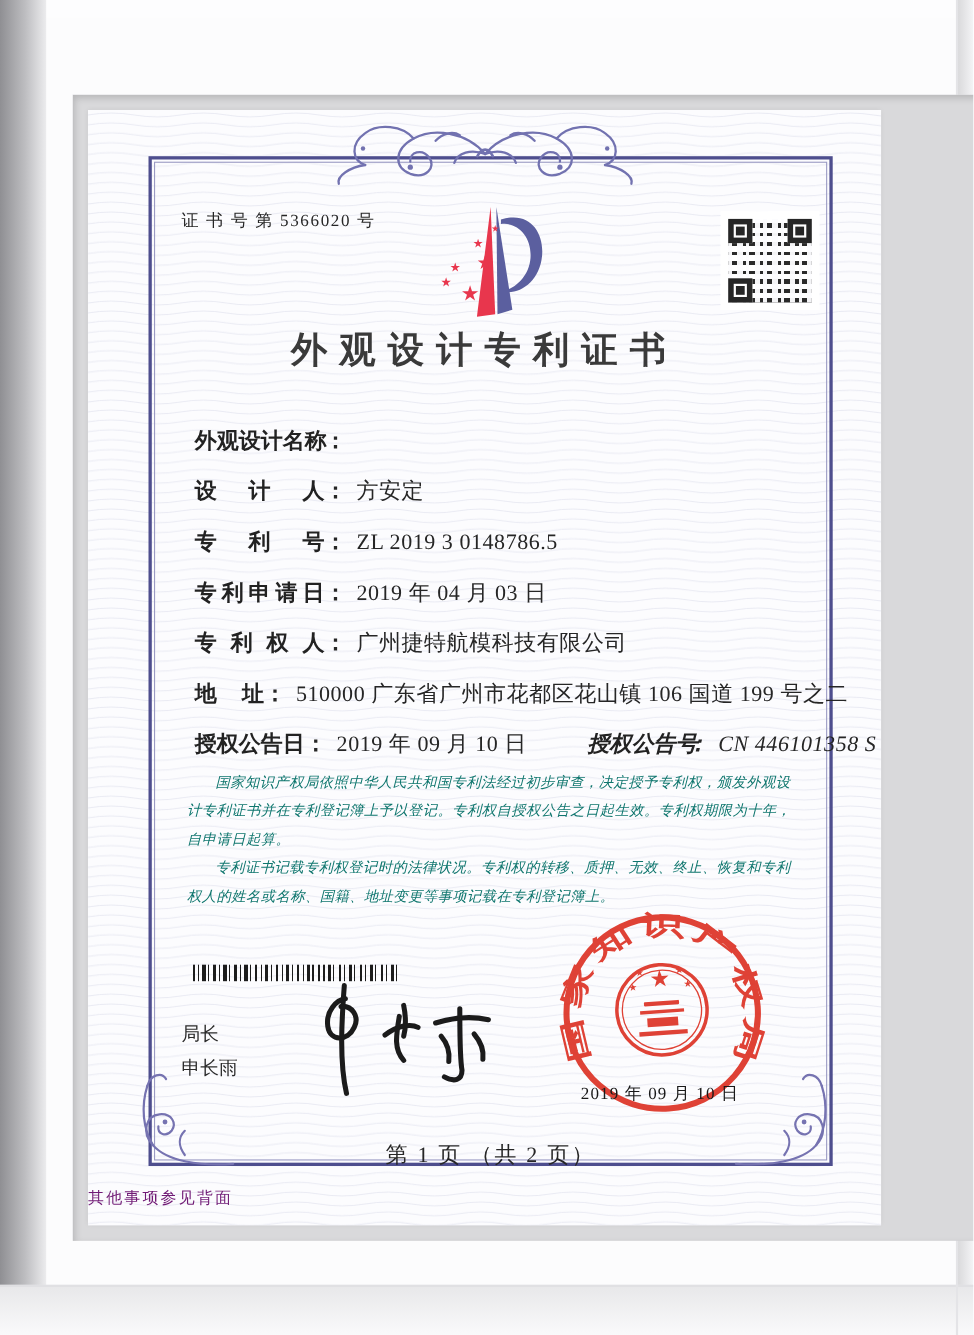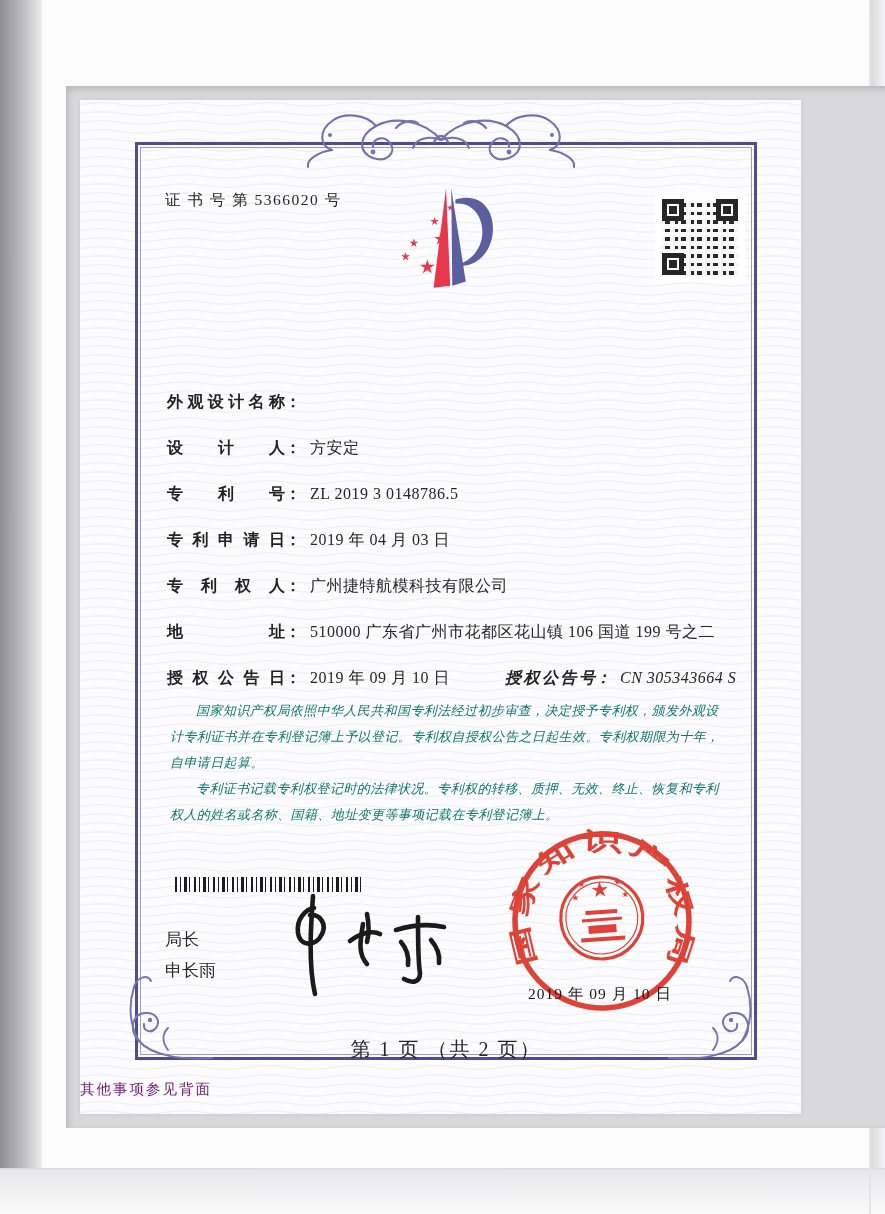--- a/index.html
+++ b/index.html
@@ -35,21 +35,21 @@
   .qr-grid{position:absolute;left:7px;top:7px;width:76px;height:76px;
      background:
        repeating-linear-gradient(90deg,rgba(252,252,254,.96) 0 3px,transparent 3px 8px,rgba(252,252,254,.96) 8px 13px,transparent 13px 16px),
        repeating-linear-gradient(0deg,#2a2a2a 0 4px,transparent 4px 9px,#2a2a2a 9px 12px,transparent 12px 17px);}
   .finder{position:absolute;width:12px;height:12px;border:5px solid #262626;background:#fff;}
   .finder span{position:absolute;left:2px;top:2px;width:8px;height:8px;background:#262626;}
   .f-tl{left:7px;top:7px}.f-tr{right:7px;top:7px}.f-bl{left:7px;bottom:7px}
   .logo{position:absolute;left:313px;top:84px;}
   .cert-title{position:absolute;left:0;top:196px;width:100%;text-align:center;
      font-size:33px;font-weight:bold;letter-spacing:11px;color:#3a3a3a;}
-  .fields{position:absolute;left:87px;top:288px;right:30px;font-size:16px;}
+  .fields{position:absolute;left:97px;top:288px;right:30px;font-size:20px;}
   .frow{display:flex;align-items:baseline;line-height:27px;margin-bottom:19px;white-space:nowrap;}
   .flabel{display:inline-block;width:118px;text-align:justify;text-align-last:justify;
      font-weight:bold;color:#222;}
   .fcolon{font-weight:bold;margin-right:9px;}
   .fvalue{letter-spacing:.5px;}
   .pair2{margin-left:55px;display:flex;align-items:flex-start;font-style:italic;}
   .pair2 .flabel{width:90px;}
   .body-text{position:absolute;left:90px;top:598px;width:560px;font-size:13px;
      line-height:26px;letter-spacing:.4px;color:#0f766e;font-style:italic;}
   .body-text p{margin:0;text-indent:2em;}
@@ -151,20 +151,21 @@
         <g fill="#e8364d">
           <use href="#star" transform="translate(55,23) scale(3.2)"></use>
           <use href="#star" transform="translate(40,36) scale(4.2)"></use>
           <use href="#star" transform="translate(46,53) scale(6.6)"></use>
           <use href="#star" transform="translate(20,57) scale(4.4)"></use>
           <use href="#star" transform="translate(12,70) scale(4.4)"></use>
           <use href="#star" transform="translate(33,80) scale(7.4)"></use>
         </g>
       </svg>
 
+      <div class="cert-title">外观设计专利证书</div>
 
       <div class="fields">
         <div class="frow">
           <span class="flabel">外观设计名称</span>
             <span class="fcolon">：</span>
         </div>
         <div class="frow">
           <span class="flabel">设计人</span>
             <span class="fcolon">：</span>
           <span class="fvalue">方安定</span>
@@ -189,21 +190,21 @@
             <span class="fcolon">：</span>
           <span class="fvalue">510000 广东省广州市花都区花山镇 106 国道 199 号之二</span>
         </div>
         <div class="frow">
           <span class="flabel">授权公告日</span>
             <span class="fcolon">：</span>
           <span class="fvalue">2019 年 09 月 10 日</span>
           <span class="pair2">
             <span class="flabel">授权公告号</span>
               <span class="fcolon">：</span>
-            <span class="fvalue">CN 305343664 S</span>
+            <span class="fvalue">CN 446101358 S</span>
           </span>
         </div>
       </div>
 
       <div class="body-text">
         <p>国家知识产权局依照中华人民共和国专利法经过初步审查，决定授予专利权，颁发外观设计专利证书并在专利登记簿上予以登记。专利权自授权公告之日起生效。专利权期限为十年，自申请日起算。</p>
         <p>专利证书记载专利权登记时的法律状况。专利权的转移、质押、无效、终止、恢复和专利权人的姓名或名称、国籍、地址变更等事项记载在专利登记簿上。</p>
       </div>
 
       <div class="barcode"></div>

